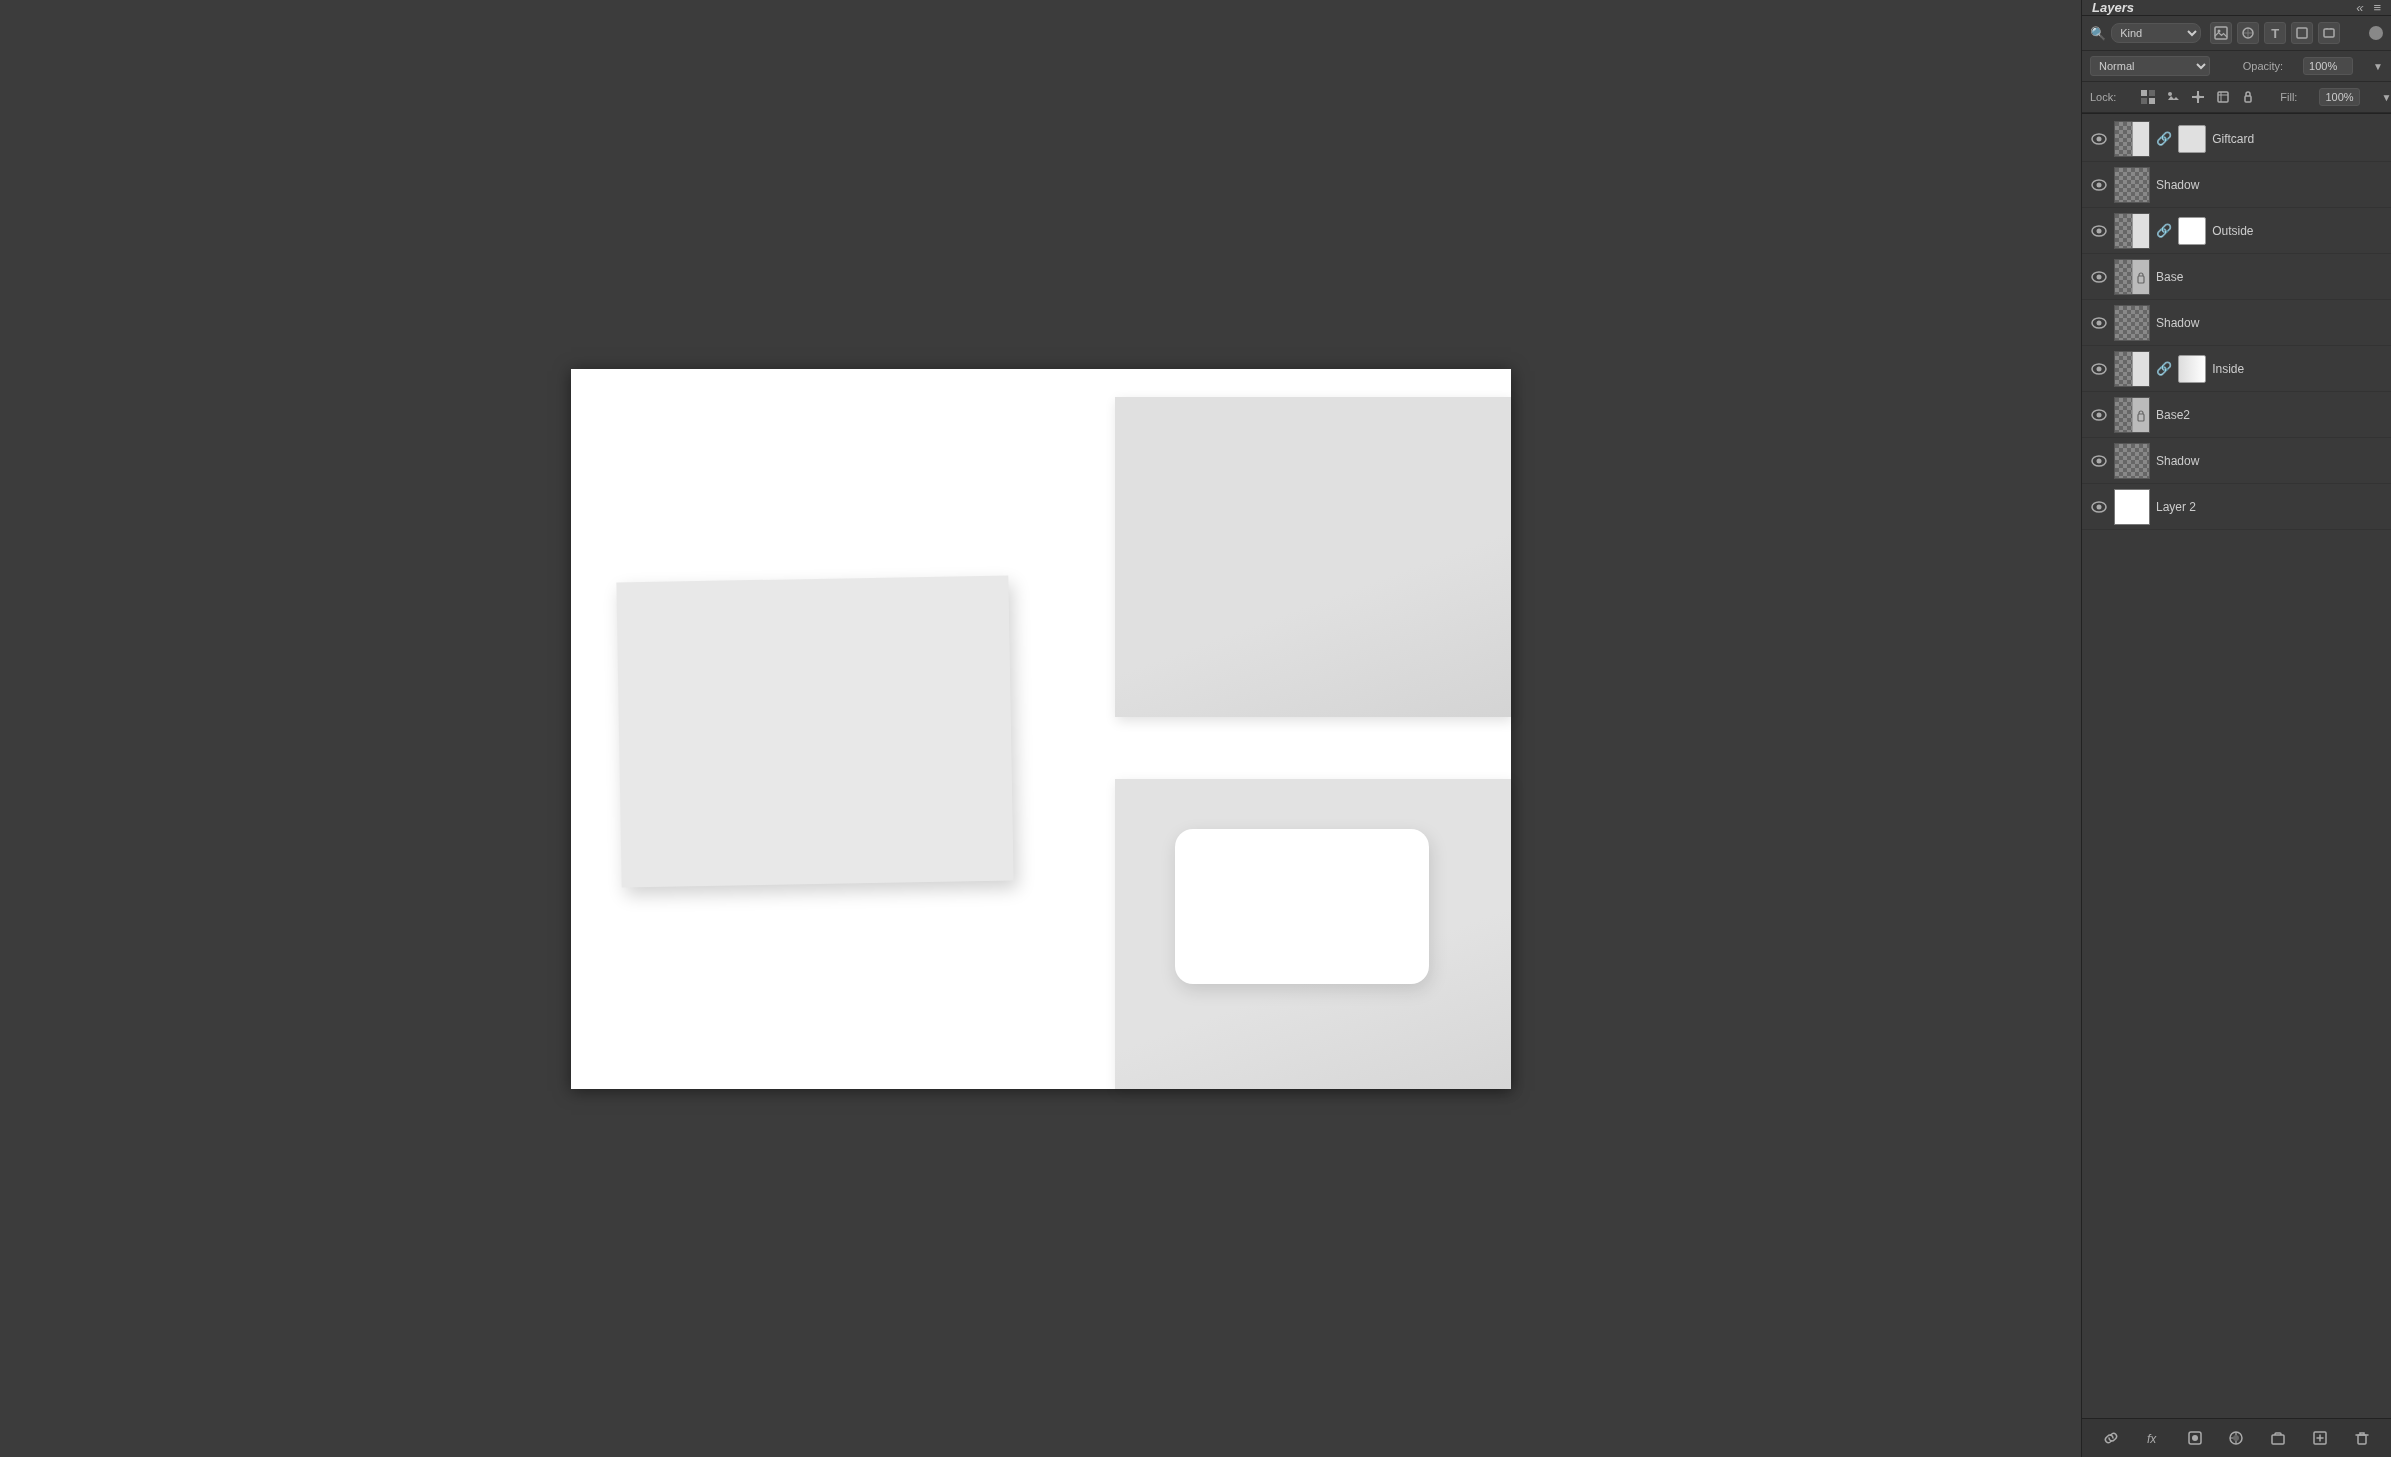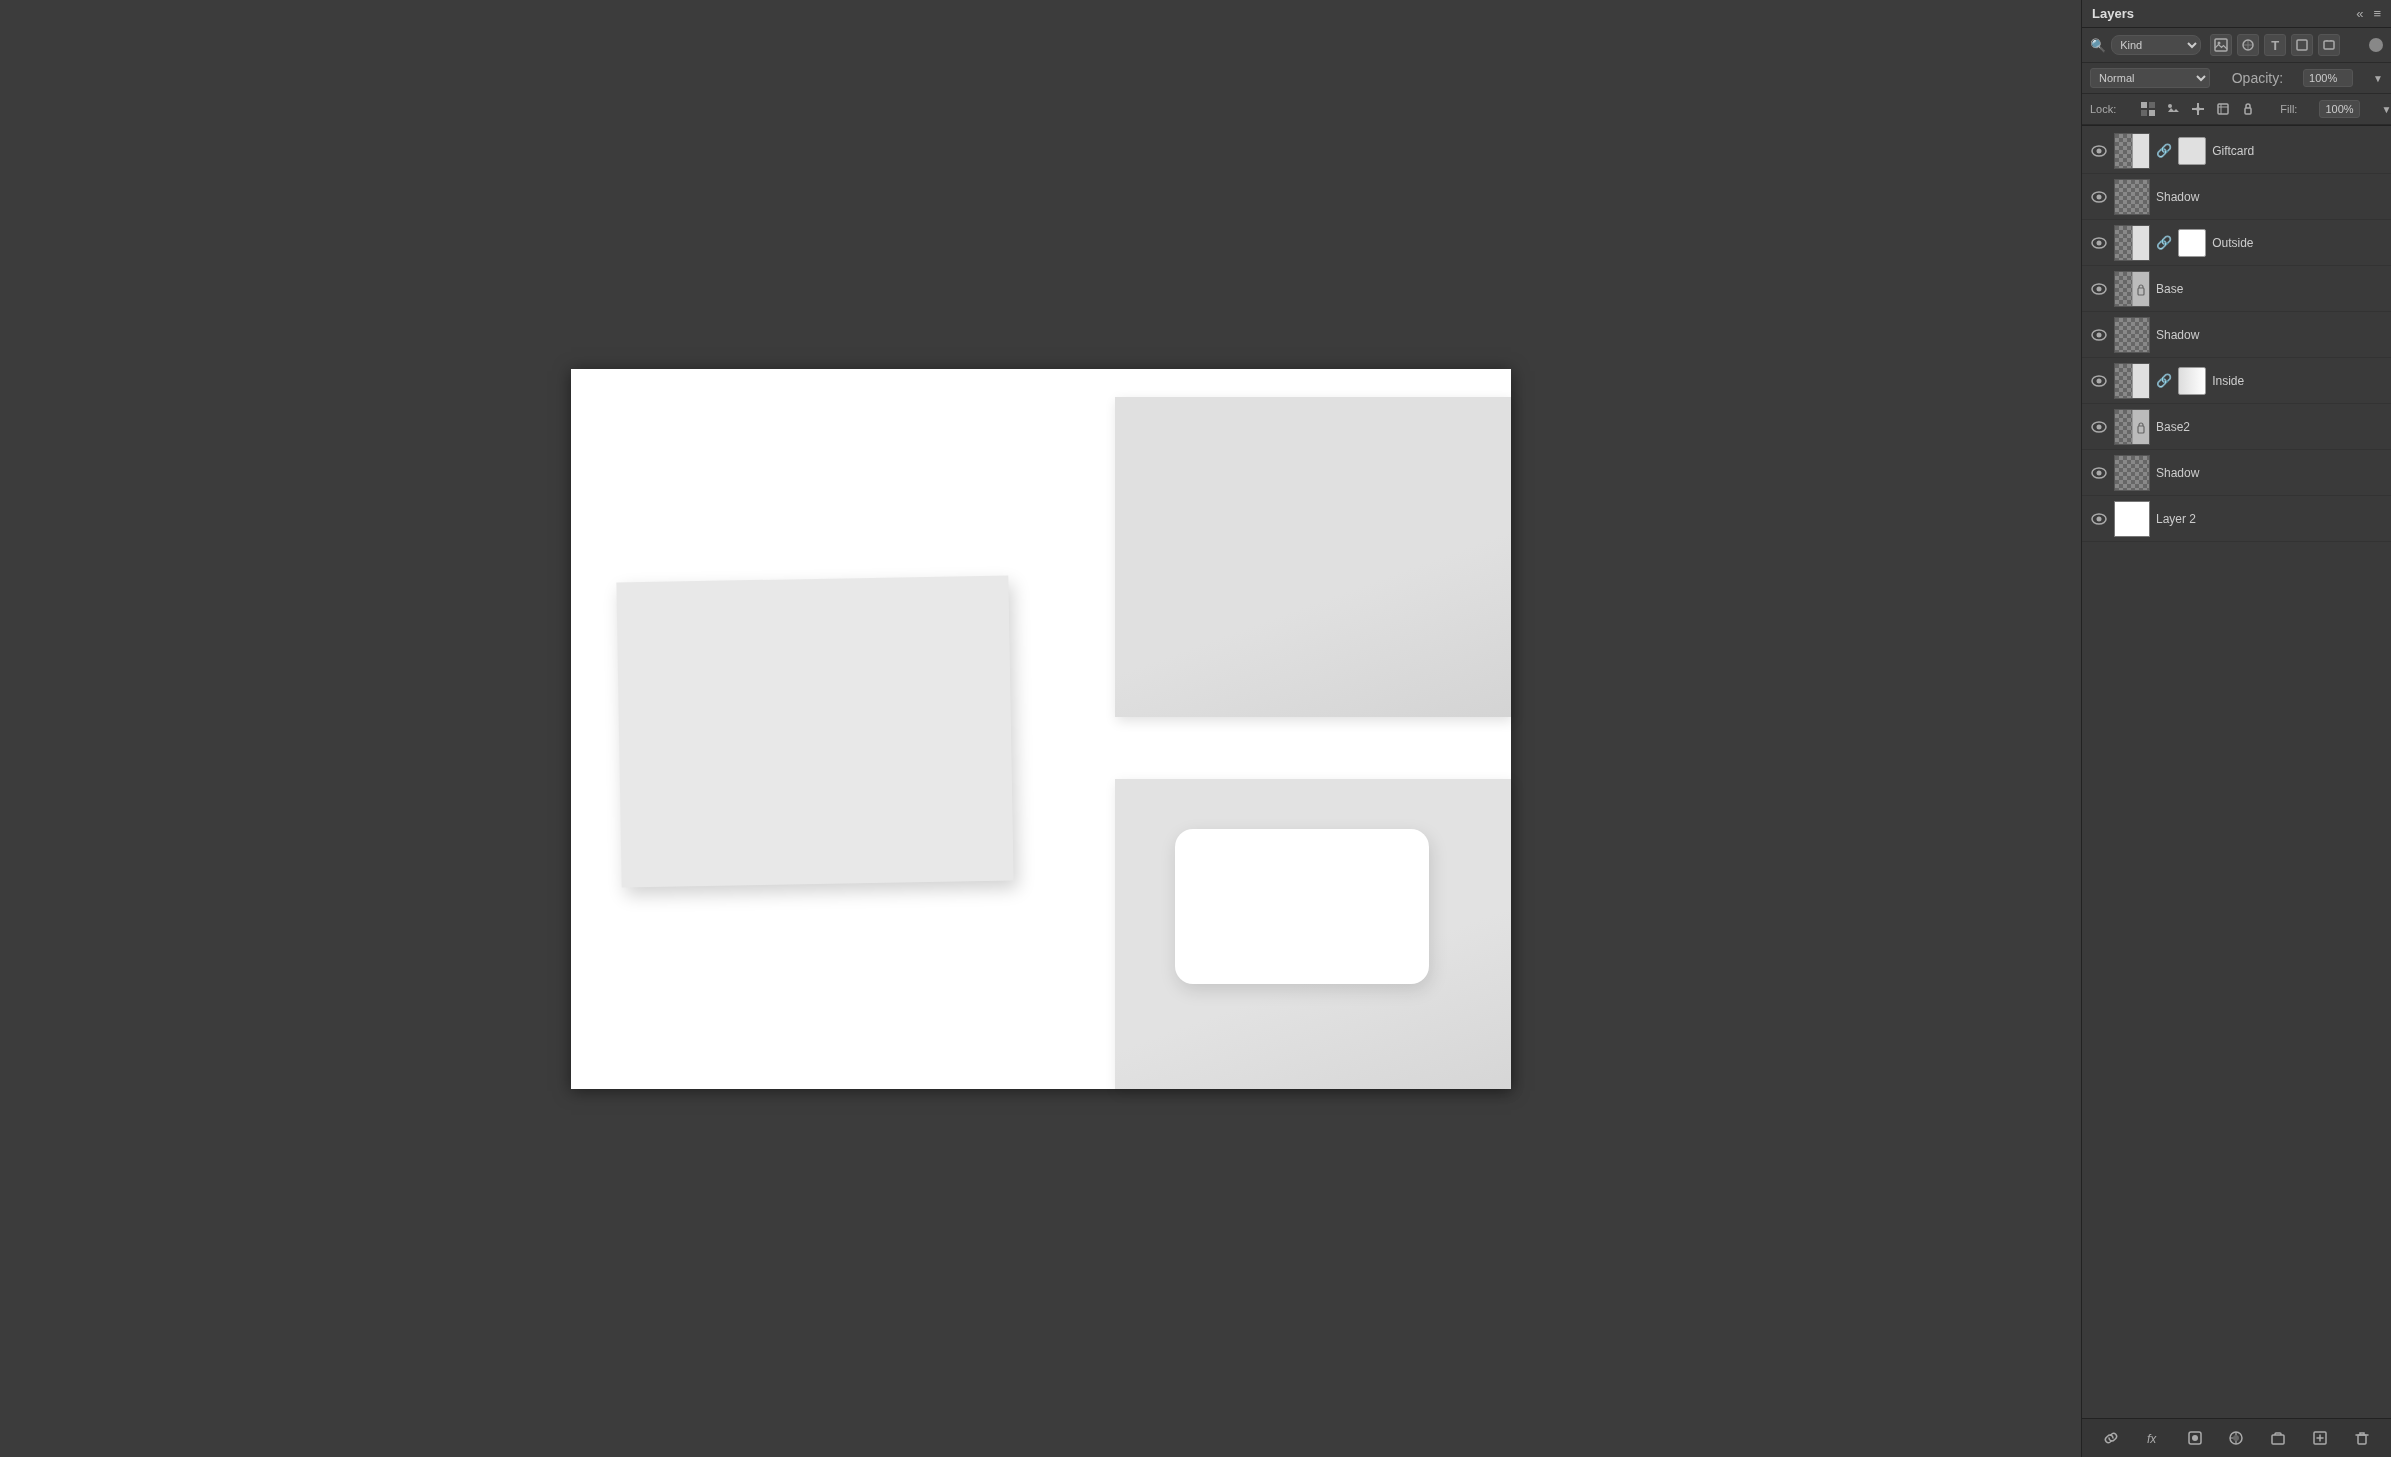--- a/index.html
+++ b/index.html
@@ -91,22 +91,23 @@
     .panel-header {
       background: #3a3a3a;
       border-bottom: 1px solid #222;
       padding: 0;
     }
 
     .panel-title-bar {
       display: flex;
       align-items: center;
       justify-content: space-between;
-      padding: 6px 10px;
+      padding: 0 10px;
       border-bottom: 1px solid #222;
+      font-style: italic;
     }
 
     .panel-title {
       font-size: 13px;
       font-weight: bold;
       color: #ddd;
     }
 
     .panel-title-icons {
       display: flex;
@@ -176,21 +177,21 @@
       color: #ccc;
       border: 1px solid #555;
       border-radius: 3px;
       padding: 2px 4px;
       font-size: 11px;
       width: 120px;
     }
 
     .opacity-label {
       color: #aaa;
-      font-size: 14px;
+      font-size: 11px;
       margin-left: auto;
     }
 
     .opacity-value {
       background: #4a4a4a;
       color: #ccc;
       border: 1px solid #555;
       border-radius: 3px;
       padding: 2px 5px;
       font-size: 11px;

